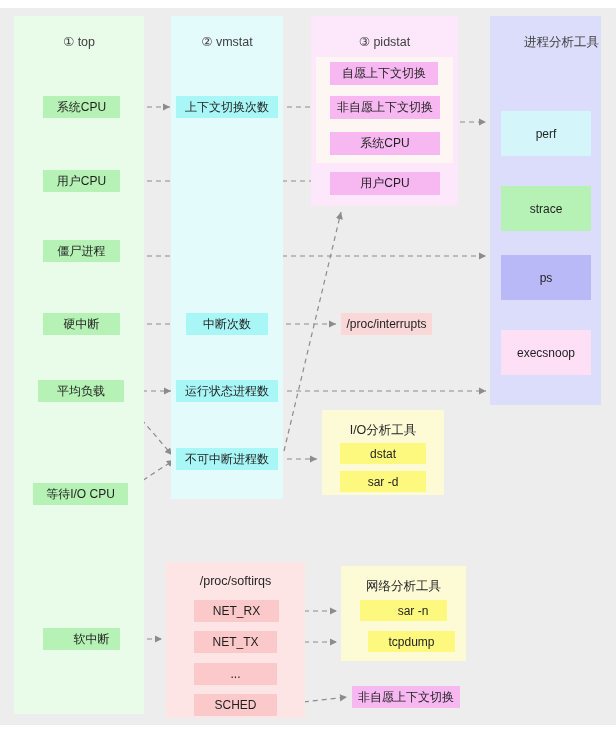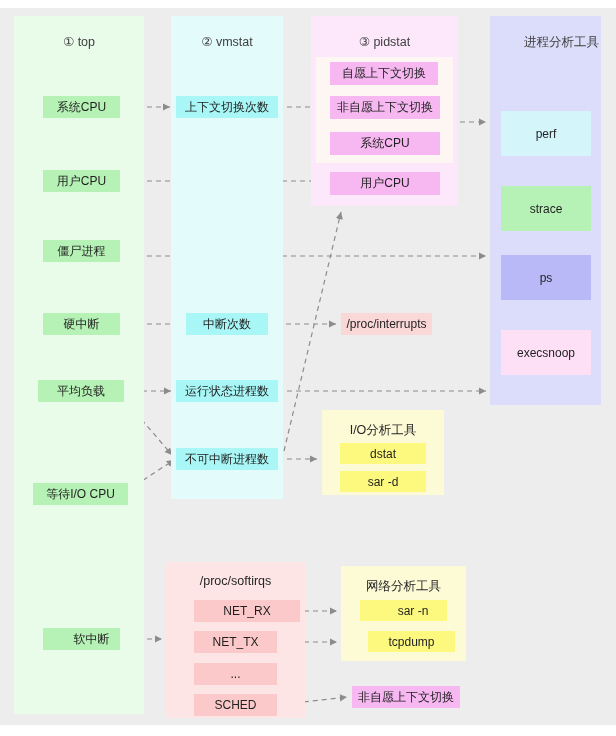--- a/index.html
+++ b/index.html
@@ -77,20 +77,20 @@
       <div class="subpanel" style="left:322px;top:410px;width:122px;height:85px;background:#fdfbd6;"></div>
       <div class="subhead" style="top:422px;left:322px;width:122px;">I/O分析工具</div>
       <div class="node" style="left:340px;top:443px;width:86px;height:21px;background:#fdf87e;">dstat</div>
       <div class="node" style="left:340px;top:471px;width:86px;height:21px;background:#fdf87e;">sar -d</div>
       <div class="subpanel" style="left:341px;top:566px;width:125px;height:95px;background:#fdfbd6;"></div>
       <div class="subhead" style="top:578px;left:341px;width:125px;">网络分析工具</div>
       <div class="node" style="left:360px;top:600px;width:87px;height:21px;background:#fdf87e;padding-left:19px;">sar -n</div>
       <div class="node" style="left:360px;top:631px;width:87px;height:21px;background:#fdf87e;margin-left:8px;">tcpdump</div>
       <div class="subpanel" style="left:166px;top:562px;width:139px;height:156px;background:#fde5e5;"></div>
       <div class="subhead" style="top:574px;left:166px;width:139px;">/proc/softirqs</div>
-      <div class="node" style="left:194px;top:600px;width:106px;height:22px;background:#fbc9c9;">NET_RX</div>
+      <div class="node" style="left:194px;top:600px;width:85px;height:22px;background:#fbc9c9;">NET_RX</div>
       <div class="node" style="left:194px;top:631px;width:83px;height:22px;background:#fbc9c9;">NET_TX</div>
       <div class="node" style="left:194px;top:663px;width:83px;height:22px;background:#fbc9c9;">...</div>
       <div class="node" style="left:194px;top:694px;width:83px;height:22px;background:#fbc9c9;">SCHED</div>
       <div class="node" style="left:341px;top:313px;width:91px;height:22px;background:#fbd8d8;">/proc/interrupts</div>
       <div class="node" style="left:352px;top:686px;width:108px;height:22px;background:#f7b8f2;">非自愿上下文切换</div>
     </div>
 </div>
 
 </body></html>

